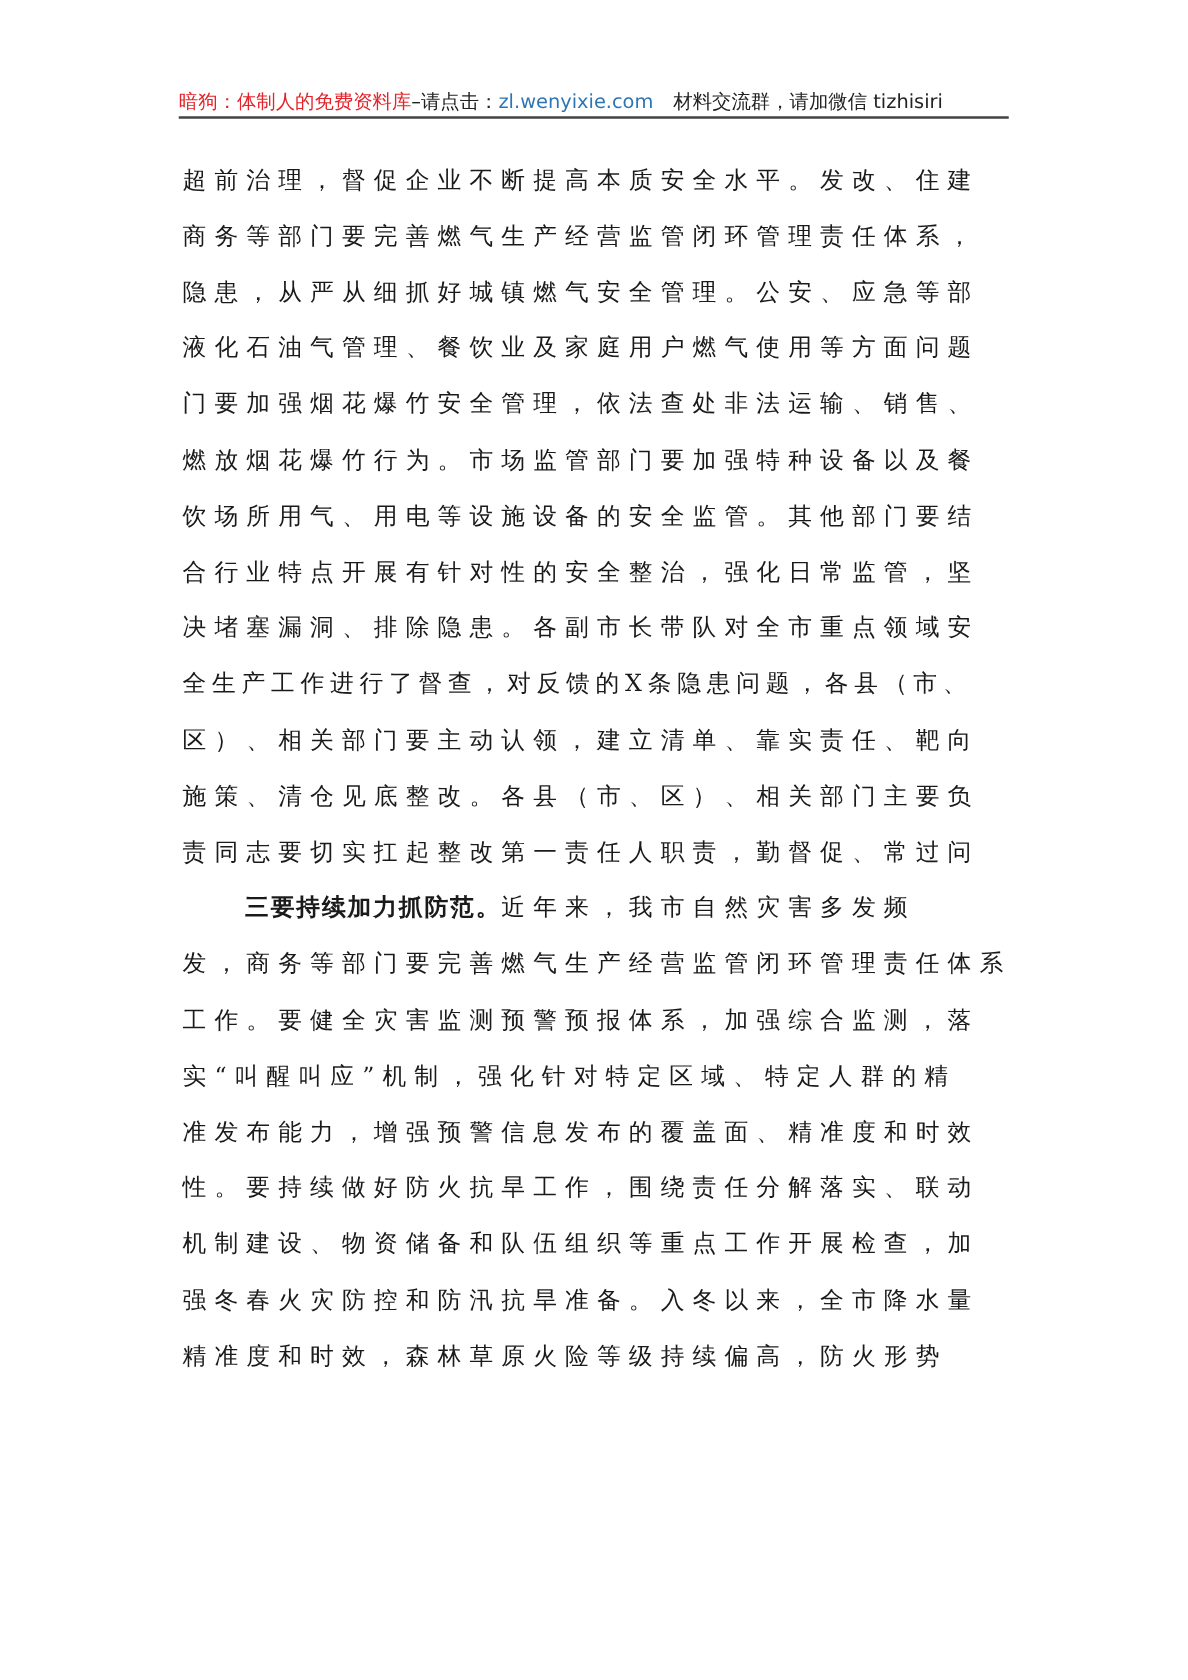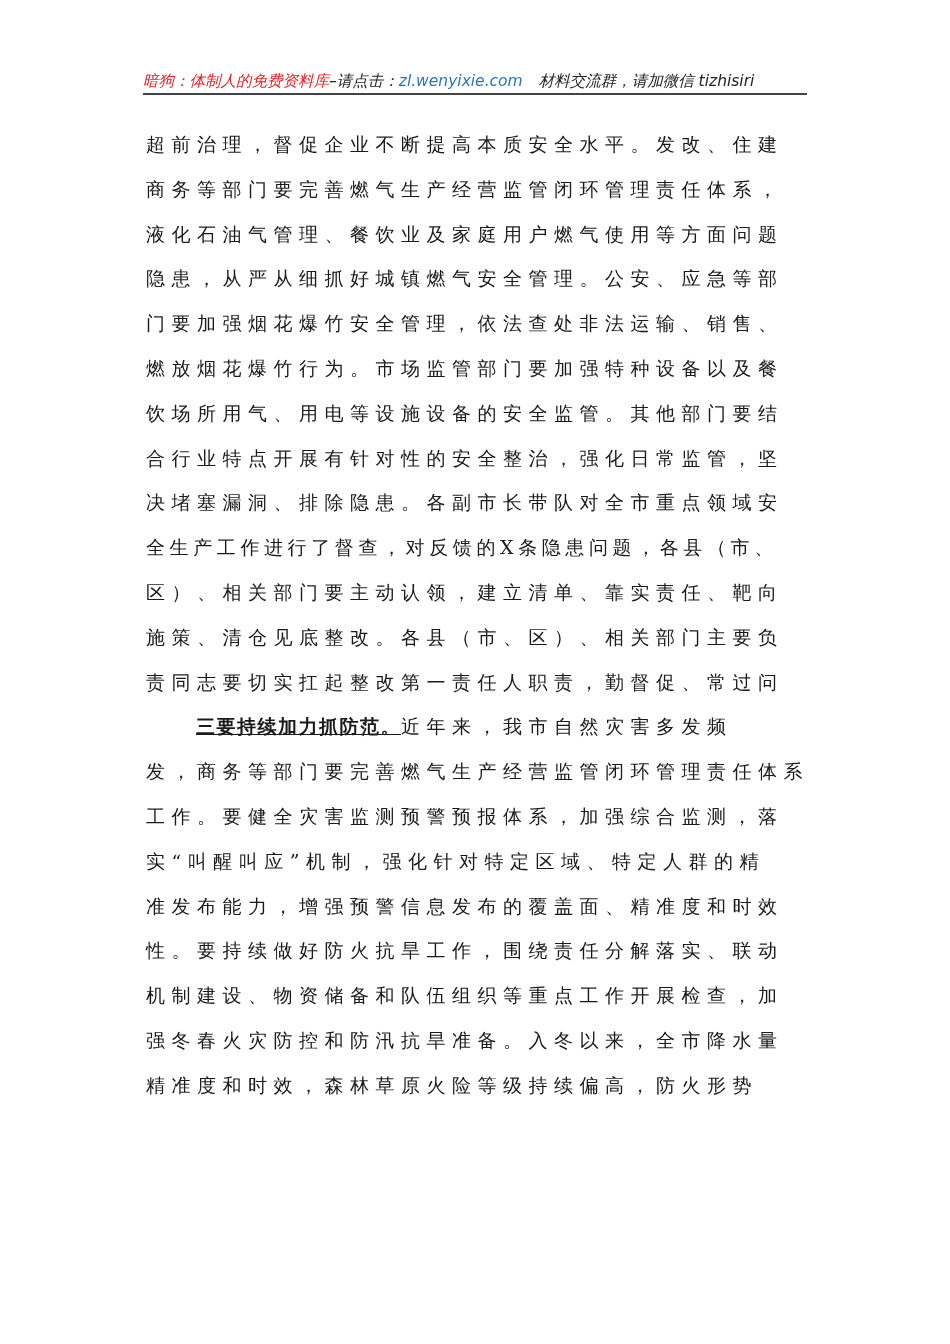--- a/index.html
+++ b/index.html
@@ -17,21 +17,20 @@
     .header {
       position: absolute;
       left: 143px;
       top: 70px;
       width: 662px;
       height: 22px;
       font-size: 15.5px;
       line-height: 22px;
       white-space: nowrap;
       font-family: "DejaVu Sans", sans-serif;
-      font-style: italic;
     }
     .header .red { color: #e3242b; }
     .header .dark { color: #222222; }
     .header .blue { color: #2e75b6; }
     .header .gap { display: inline-block; width: 16px; }
     .header-rule {
       position: absolute;
       left: 143px;
       top: 93px;
       width: 664px;
@@ -51,36 +50,35 @@
       color: #1a1a1a;
       white-space: nowrap;
       letter-spacing: 6.5px;
       font-family: "DejaVu Serif", serif;
     }
     .line.indent { padding-left: 50px; }
     .line .bold {
       font-family: "DejaVu Sans", sans-serif;
       font-weight: bold;
       letter-spacing: 1.5px;
-      text-decoration: underline;
     }
   </style>
 </head>
 <body>
 
 <div class="header">
   <span class="red">暗狗：体制人的免费资料库</span><span class="dark">–请点击：</span><span class="blue">zl.wenyixie.com</span><span class="gap"></span><span class="dark">材料交流群，请加微信 tizhisiri</span>
 </div>
 <div class="header-rule"></div>
 
 <div class="body-text">
   <div class="line">超前治理，督促企业不断提高本质安全水平。发改、住建</div>
   <div class="line">商务等部门要完善燃气生产经营监管闭环管理责任体系，</div>
+  <div class="line">隐患，从严从细抓好城镇燃气安全管理。公安、应急等部</div>
   <div class="line">液化石油气管理、餐饮业及家庭用户燃气使用等方面问题</div>
-  <div class="line">隐患，从严从细抓好城镇燃气安全管理。公安、应急等部</div>
   <div class="line">门要加强烟花爆竹安全管理，依法查处非法运输、销售、</div>
   <div class="line">燃放烟花爆竹行为。市场监管部门要加强特种设备以及餐</div>
   <div class="line">饮场所用气、用电等设施设备的安全监管。其他部门要结</div>
   <div class="line">合行业特点开展有针对性的安全整治，强化日常监管，坚</div>
   <div class="line">决堵塞漏洞、排除隐患。各副市长带队对全市重点领域安</div>
   <div class="line" style="letter-spacing:4.6px;">全生产工作进行了督查，对反馈的X条隐患问题，各县（市、</div>
   <div class="line">区）、相关部门要主动认领，建立清单、靠实责任、靶向</div>
   <div class="line">施策、清仓见底整改。各县（市、区）、相关部门主要负</div>
   <div class="line">责同志要切实扛起整改第一责任人职责，勤督促、常过问</div>
 

